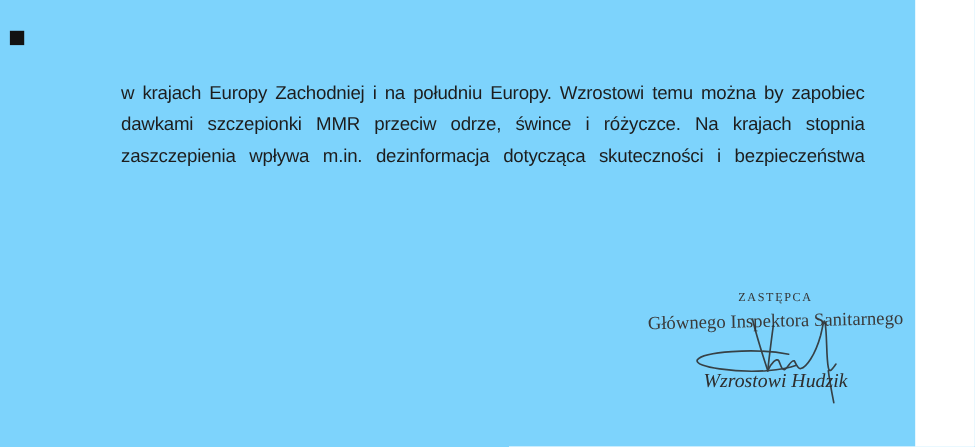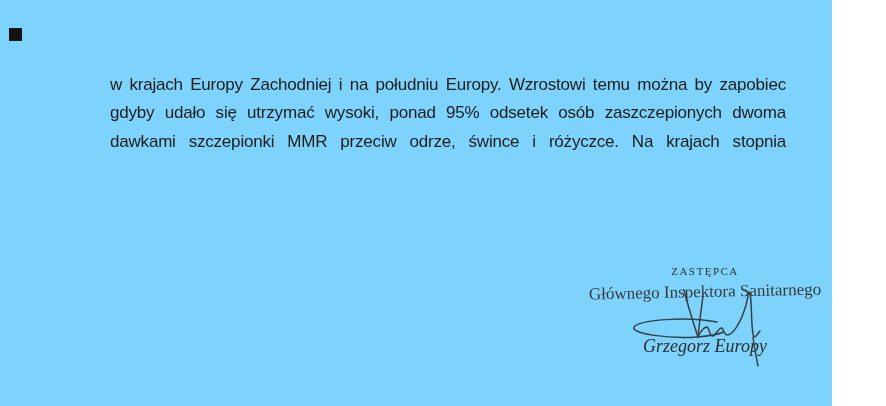--- a/index.html
+++ b/index.html
@@ -80,28 +80,28 @@
 </style>
 </head>
 <body>
 
 <div class="page">
 
   <div class="scan-artifact"></div>
 
   <div class="body-text">
     <span class="line just">w krajach Europy Zachodniej i na południu Europy. Wzrostowi temu można by zapobiec</span>
-    <span class="line just">gdyby udało się utrzymać wysoki, ponad 95% odsetek osób zaszczepionych dwoma</span>
     <span class="line just">dawkami szczepionki MMR przeciw odrze, śwince i różyczce. Na krajach stopnia</span>
+    <span class="line just">zaszczepienia wpływa m.in. dezinformacja dotycząca skuteczności i bezpieczeństwa</span>
   </div>
 
   <div class="sig-block">
     <div class="sig-title">ZASTĘPCA</div>
     <div class="sig-subtitle">Głównego Inspektora Sanitarnego</div>
-    <div class="sig-name">Grzegorz Europy</div>
+    <div class="sig-name">Wzrostowi Hudzik</div>
   </div>
 
   <div class="sig-ink">
     <svg viewBox="0 0 190 100" xmlns="http://www.w3.org/2000/svg">
       <g fill="none" stroke="#2d2d2d" stroke-width="1.5" stroke-linecap="round" opacity="0.88">
 
         <path d="M 104,46 C 72,40 26,44 21,51 C 17,58 58,63 84,61 C 96,60 106,58 111,56"></path>
 
         <path d="M 71,14 C 75,30 81,49 85,61"></path>
         <path d="M 90,20 C 88,35 86,50 85,61"></path>

